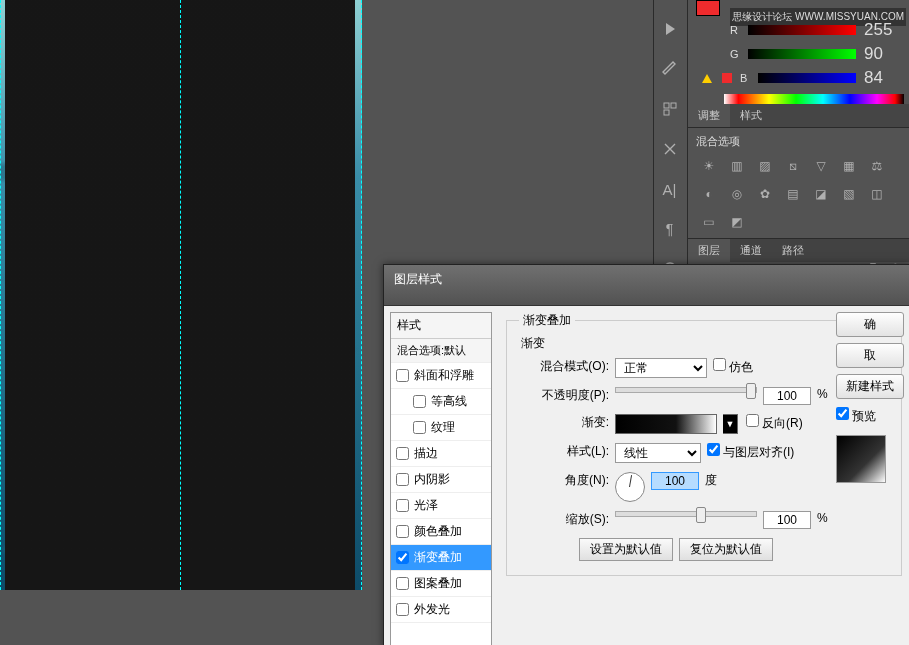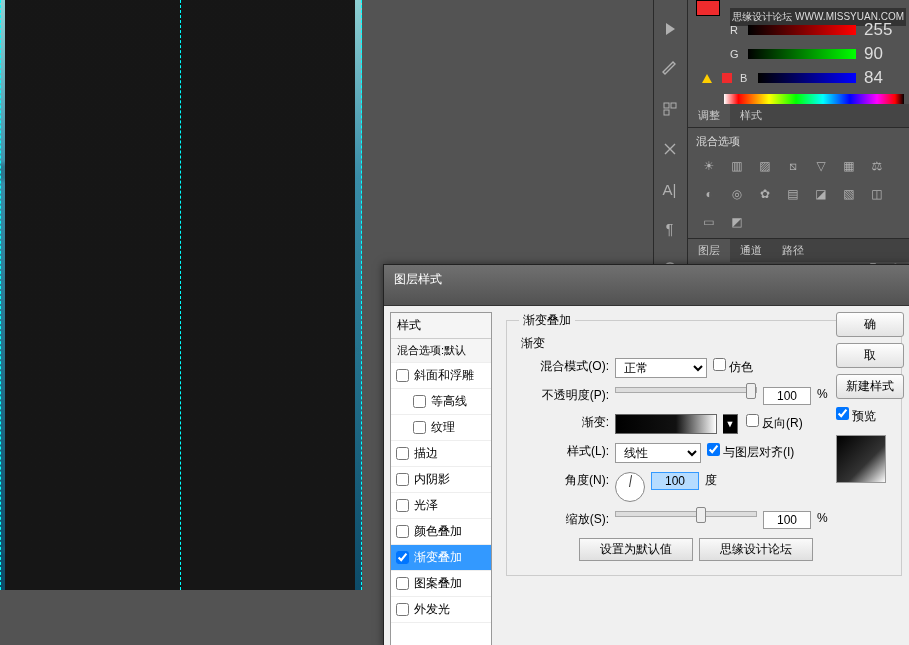--- a/index.html
+++ b/index.html
@@ -61,21 +61,21 @@
 .grad-preview{width:100px;height:18px;border:1px solid #666;background:linear-gradient(90deg,#000,#111 60%,#fff);display:inline-block}
 .dd-arrow{width:14px;height:18px;background:#000;color:#fff;display:inline-flex;align-items:center;justify-content:center;font-size:9px;border:1px solid #666;border-left:none}
 .slider{flex:1;max-width:140px;height:4px;background:#ddd;border:1px solid #aaa;position:relative}
 .slider .thumb{position:absolute;top:-5px;width:8px;height:14px;background:#eee;border:1px solid #888;border-radius:2px}
 .num-inp{width:38px;text-align:center}
 .angle-dial{width:28px;height:28px;border:1px solid #888;border-radius:50%;background:#fff;position:relative;display:inline-block}
 .angle-dial::after{content:"";position:absolute;left:13px;top:2px;width:1px;height:12px;background:#333;transform-origin:bottom;transform:rotate(10deg)}
 .dlg-buttons{position:absolute;right:6px;top:6px;width:68px;display:flex;flex-direction:column;gap:6px}
 .dlg-btn{background:linear-gradient(180deg,#fefefe,#e3e3e3);border:1px solid #999;border-radius:3px;padding:3px 2px;font-size:12px;text-align:center;cursor:pointer}
 .btn-row{display:flex;gap:6px;margin-top:4px;margin-left:60px}
-.sm-btn{background:linear-gradient(180deg,#fafafa,#e0e0e0);border:1px solid #999;padding:2px 20px;font-size:12px;cursor:pointer}
+.sm-btn{background:linear-gradient(180deg,#fafafa,#e0e0e0);border:1px solid #999;padding:2px 10px;font-size:12px;cursor:pointer}
 .prev-swatch{width:48px;height:46px;background:linear-gradient(135deg,#000,#333 60%,#fff);border:1px solid #999;margin-top:4px}
 .cb{margin:0 3px 0 0}
 .sliders-block{position:absolute;top:18px;left:36px;right:6px}
 </style>
 </head>
 <body>
 
 <div class="canvas">
   <div class="fish"></div>
     <div class="fish"></div>
@@ -285,21 +285,21 @@
           <span class="flabel">缩放(S):</span>
           <div class="slider">
               <div class="thumb" style="left:80px"></div>
             </div>
           <input type="text" class="num-inp" value="100" style="">
           <span>%</span>
         </div>
 
         <div class="btn-row">
           <div class="sm-btn">设置为默认值</div>
-          <div class="sm-btn">思缘设计论坛</div>
+          <div class="sm-btn">复位为默认值</div>
         </div>
       </fieldset>
     </div>
 
     <div class="dlg-buttons">
       <div class="dlg-btn">确</div>
       <div class="dlg-btn">取</div>
       <div class="dlg-btn">新建样式</div>
       <label style="margin-top:2px;font-size:12px;color:#000"><input type="checkbox" class="cb" checked="" style=""><span>预览</span></label>
       <div class="prev-swatch"></div>

